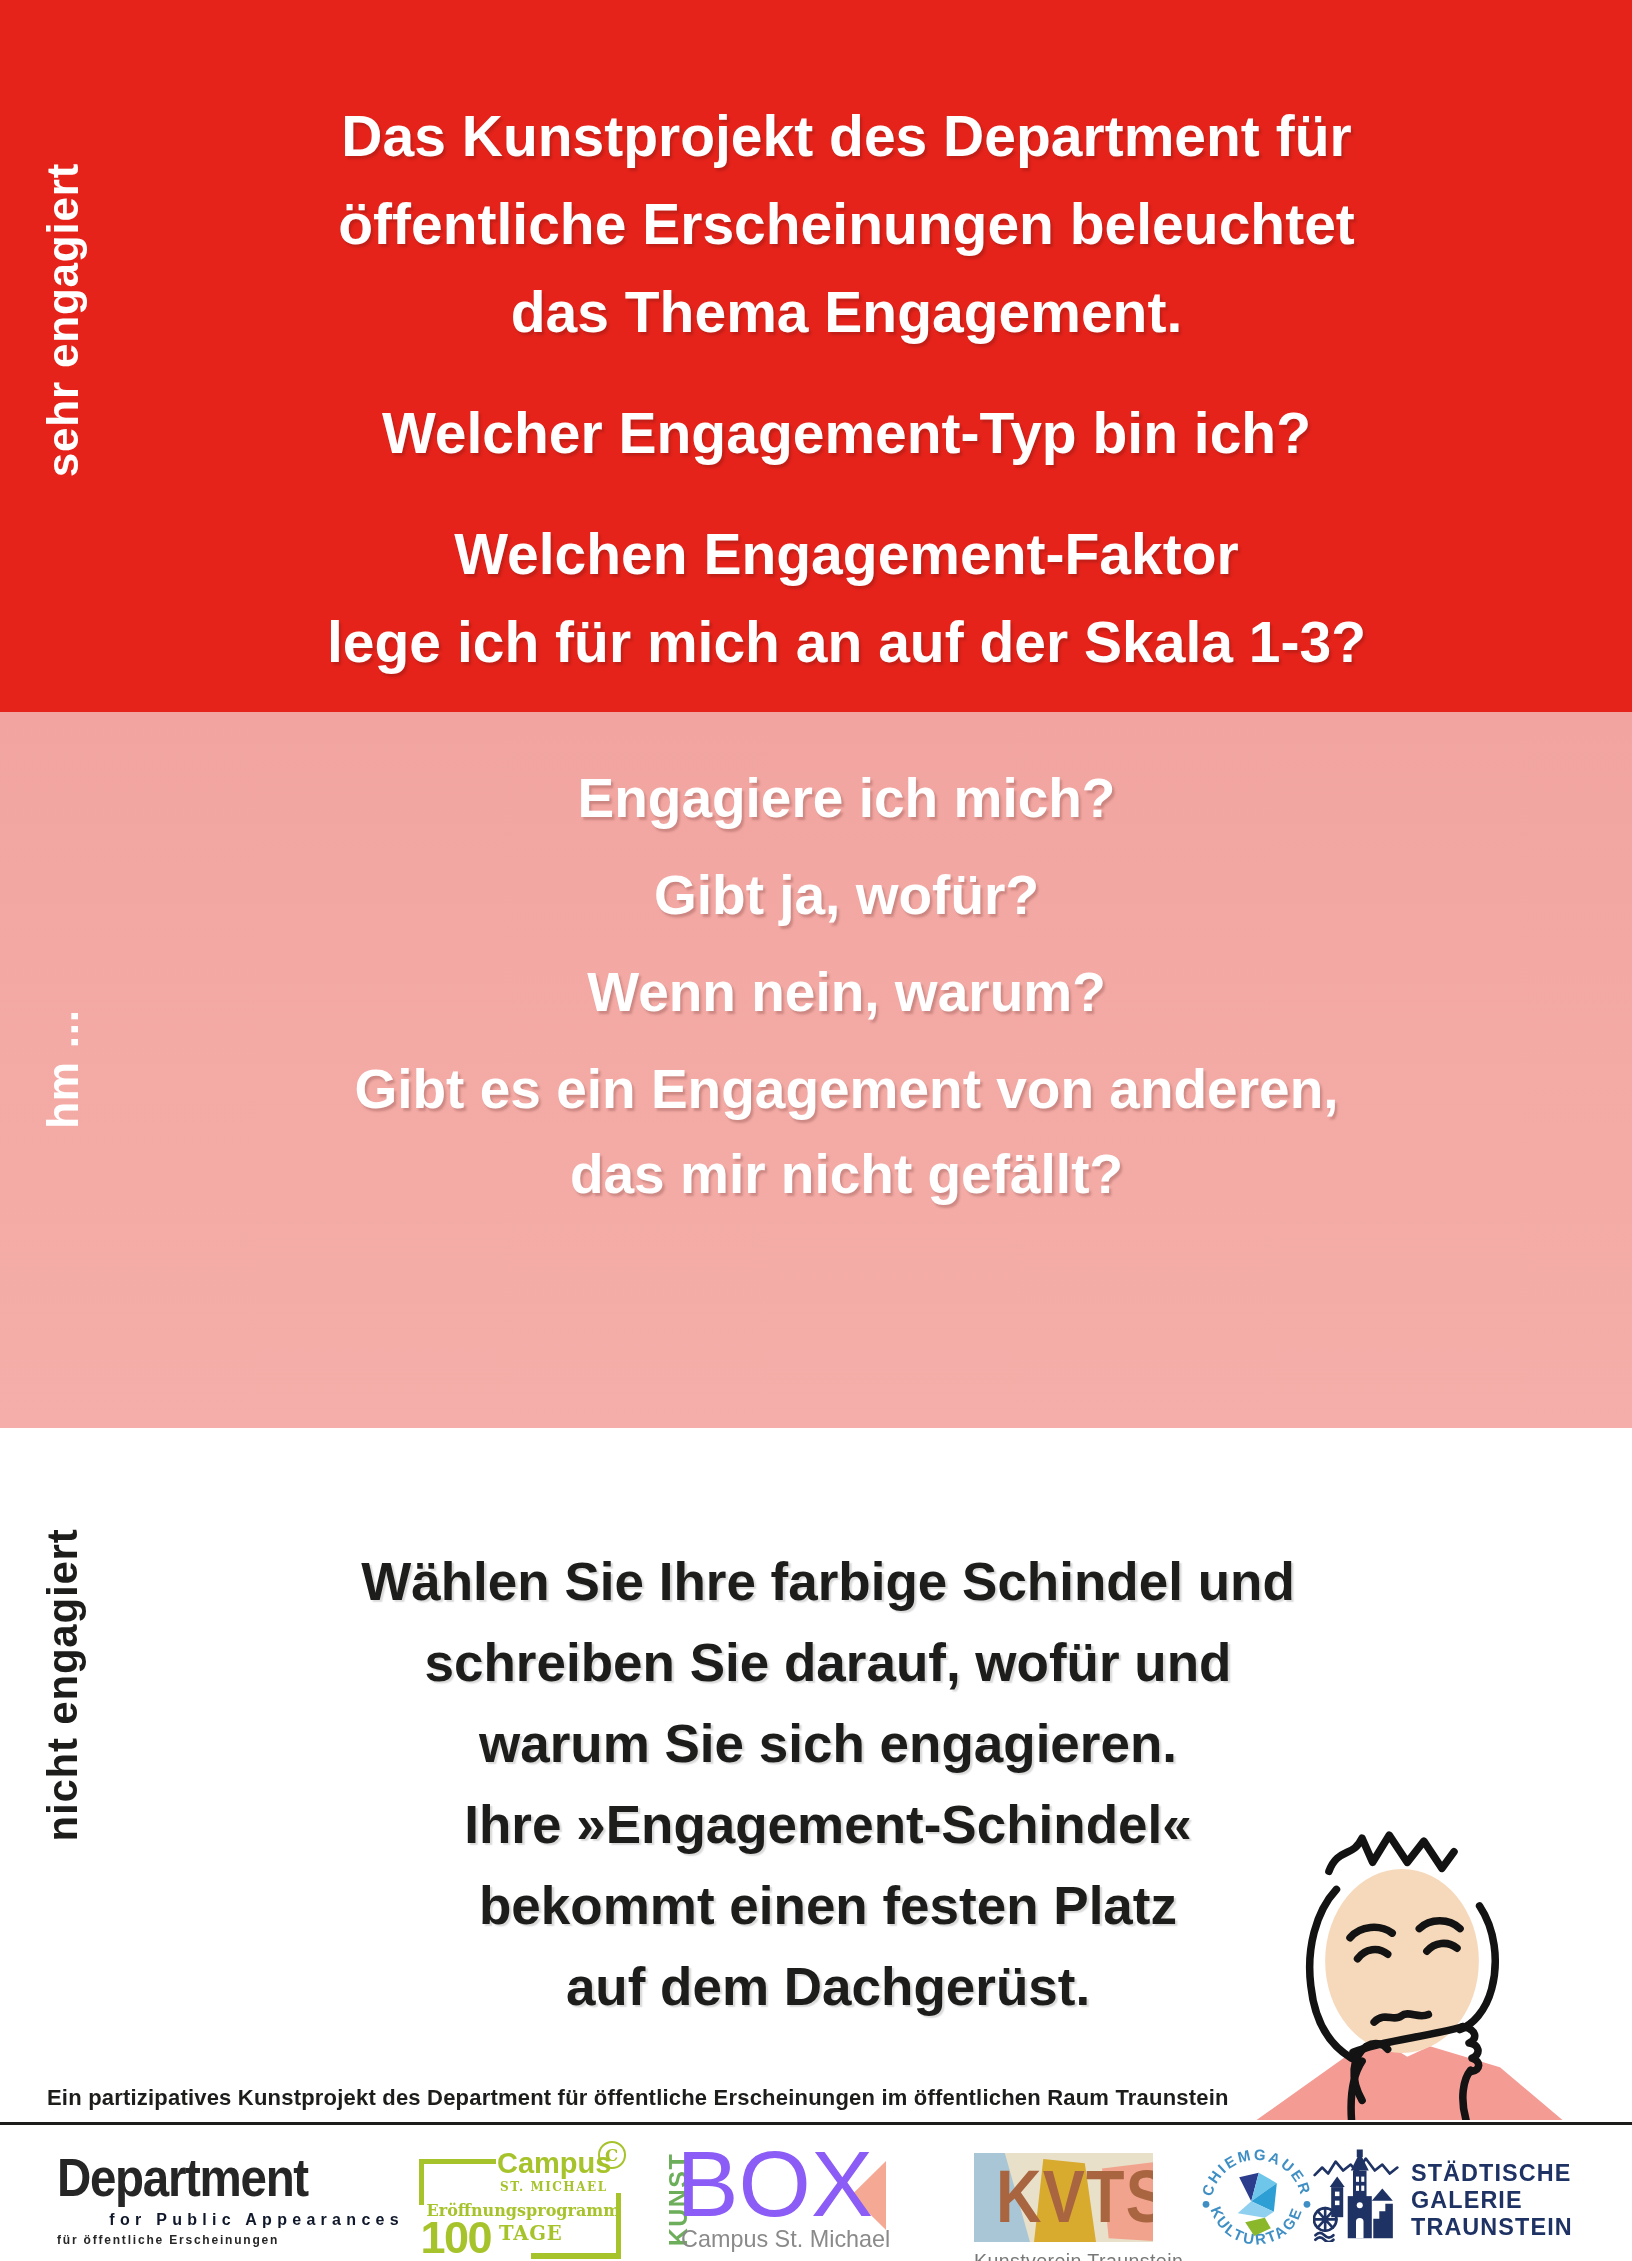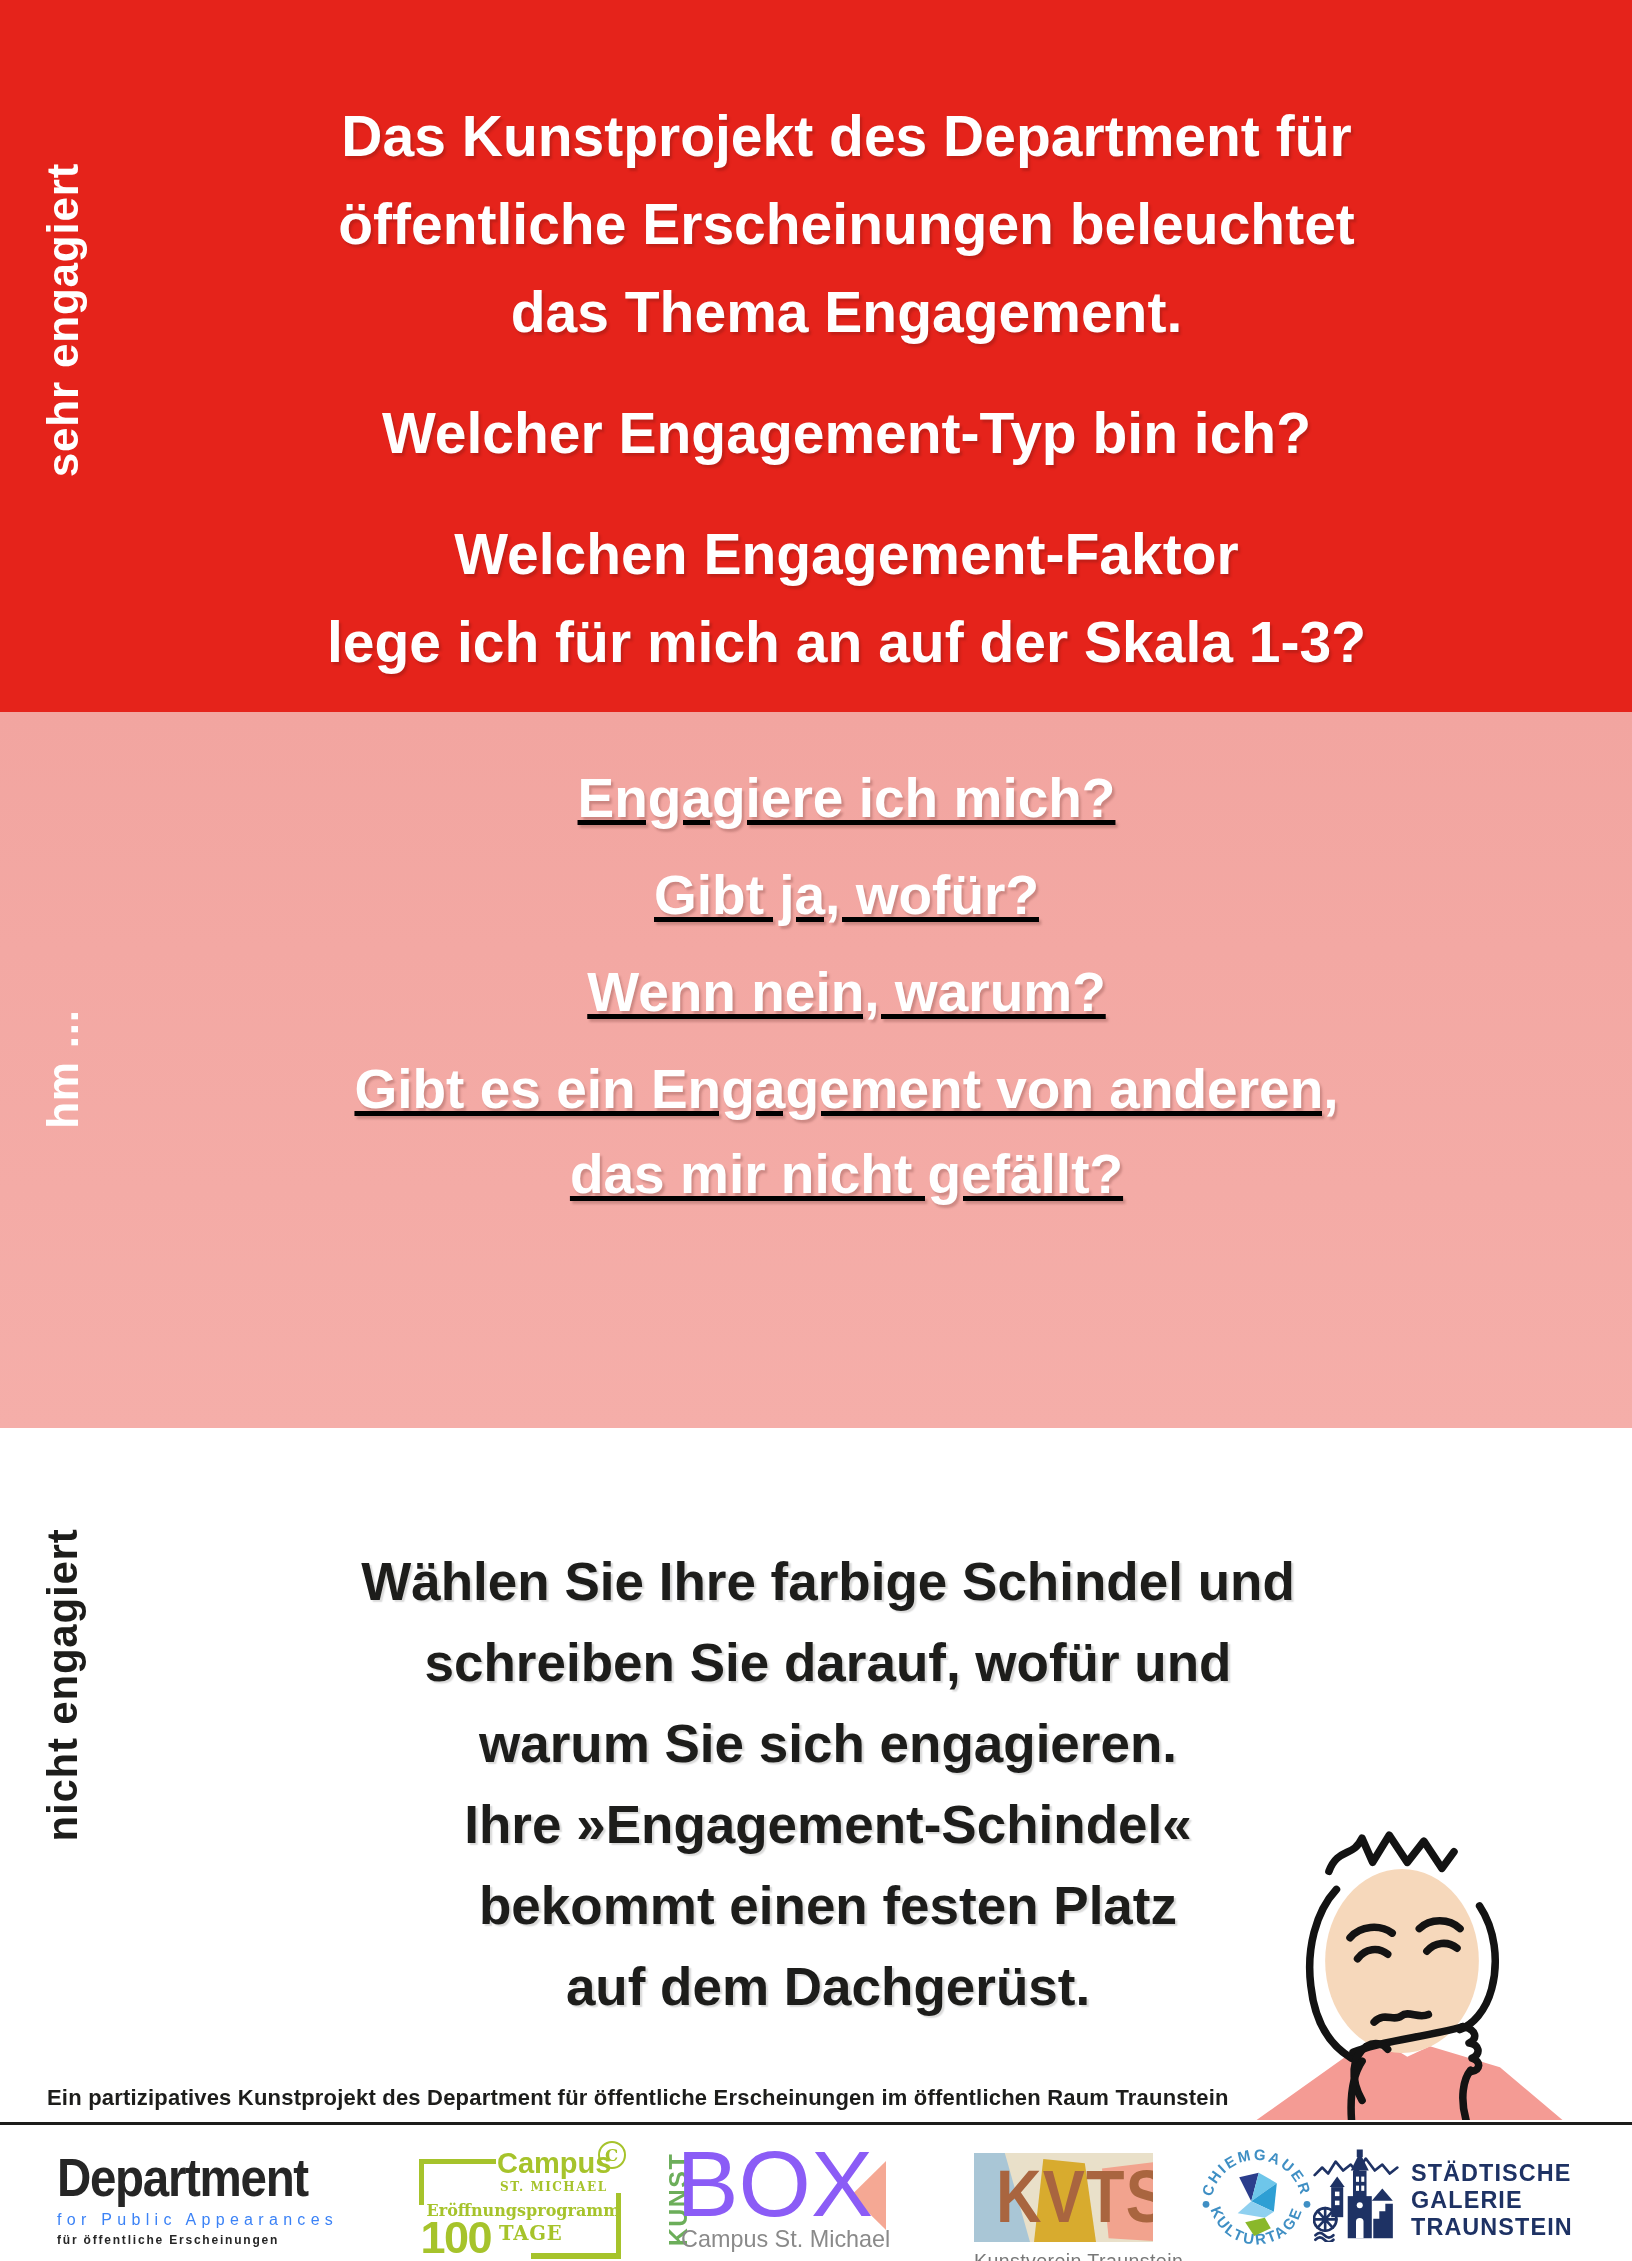--- a/index.html
+++ b/index.html
@@ -16,21 +16,21 @@
     position:absolute;font-weight:700;white-space:nowrap;
     transform:translate(-50%,-50%) rotate(-90deg);
     letter-spacing:0.8px;
   }
   .side-label.red-lbl{left:63px;top:320px;font-size:44px;color:#ffffff;}
   .side-label.pink-lbl{left:63px;top:357px;font-size:44px;color:#ffffff;}
   .side-label.white-lbl{left:63px;top:257px;font-size:42px;color:#1d1d1b;}
 
   .content{position:absolute;left:113px;right:53px;text-align:center;}
   .sec-red .content{top:92px;}
-  .sec-pink .content{top:44px;text-decoration:underline;}
+  .sec-pink .content{top:44px;}
   .sec-white .content{top:113px;left:113px;right:90px;}
 
   .headline{
     font-weight:700;white-space:pre-line;margin:0;
     color:#ffffff;text-shadow:2.3px 3px 2.3px rgba(70,20,15,0.22);
   }
   .sec-red .headline{font-size:57px;line-height:88px;}
   .sec-red .headline + .headline{margin-top:33px;}
   .sec-pink .headline{font-size:55px;line-height:85px;}
   .sec-pink .headline + .headline{margin-top:12px;}
@@ -47,21 +47,21 @@
 
   .illustration{position:absolute;left:1240px;top:371px;width:324px;height:321px;}
 
   
   .logo{position:absolute;}
 
   
   .logo-department{left:57px;top:721px;width:347px;}
   .dept-title{font-size:54px;line-height:56px;font-weight:700;color:#262626;
     transform:scaleX(0.88);transform-origin:left top;letter-spacing:-1.5px;white-space:nowrap;}
-  .dept-sub1{margin-top:6px;font-size:16px;font-weight:400;letter-spacing:5.3px;color:#3b82f6;white-space:nowrap;}
+  .dept-sub1{margin-top:6px;font-size:16px;font-weight:700;letter-spacing:5.3px;color:#0f172a;white-space:nowrap;text-align:right;}
   .dept-sub2{margin-top:3.8px;font-size:12px;font-weight:700;letter-spacing:1.8px;color:#262626;white-space:nowrap;}
 
   
   .logo-campus{left:419px;top:725px;width:202px;height:107px;color:#a6c32b;}
   .campus-bracket-tl{position:absolute;left:0;top:6px;width:72px;height:41px;
     border-left:5.3px solid #a6c32b;border-top:5.3px solid #a6c32b;}
   .campus-bracket-br{position:absolute;right:0;bottom:1.5px;width:10.6px;height:66px;
     border-right:5.3px solid #a6c32b;}
   .campus-bracket-bb{position:absolute;right:0;bottom:1.5px;width:90px;height:5.3px;background:#a6c32b;}
   .campus-name{position:absolute;left:78px;top:-6px;font-size:29px;font-weight:700;}

